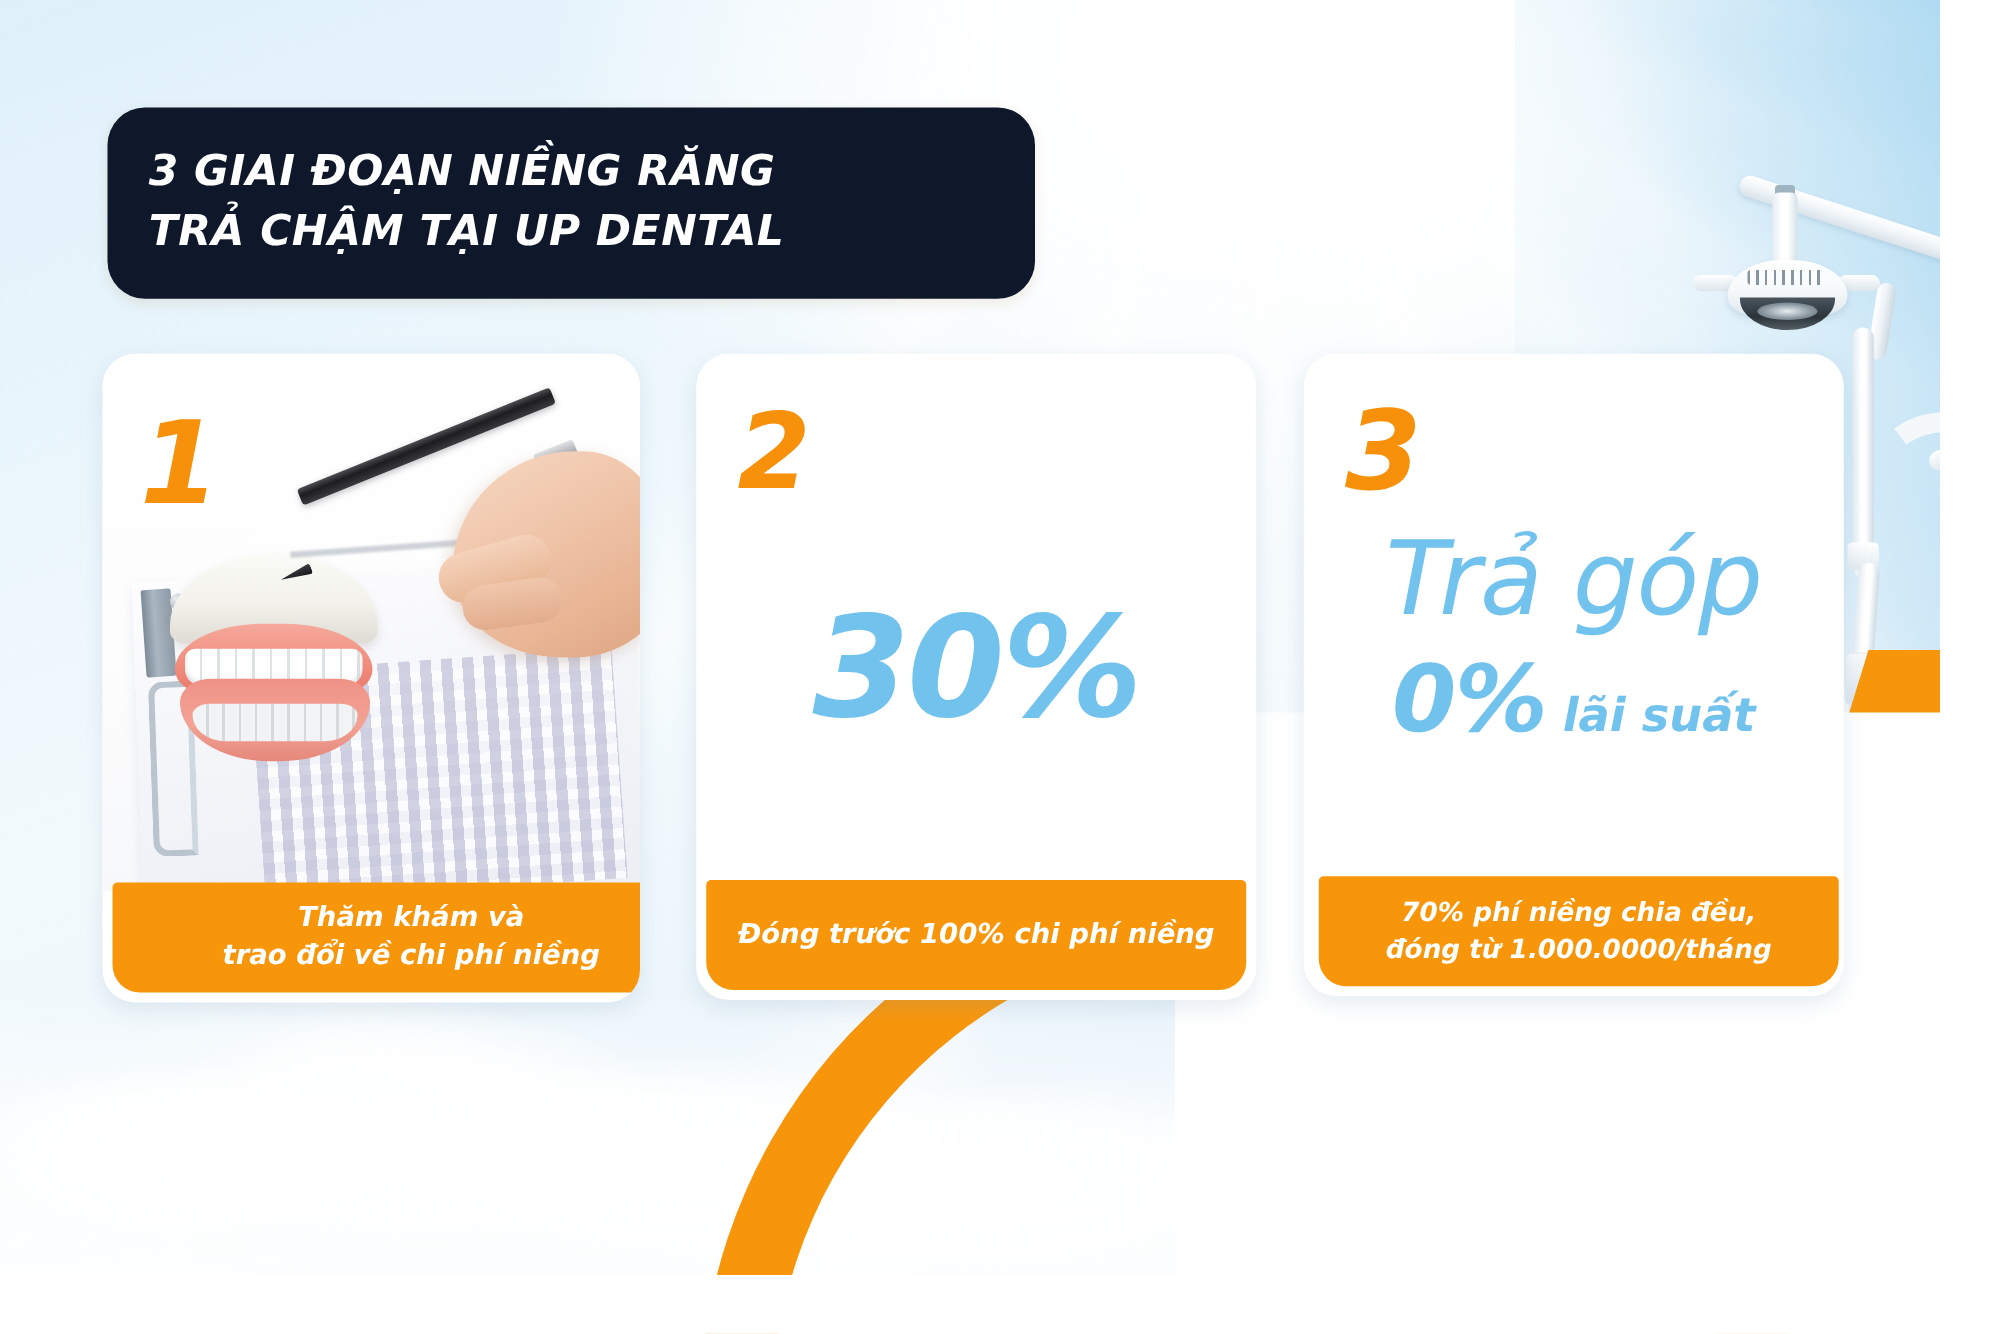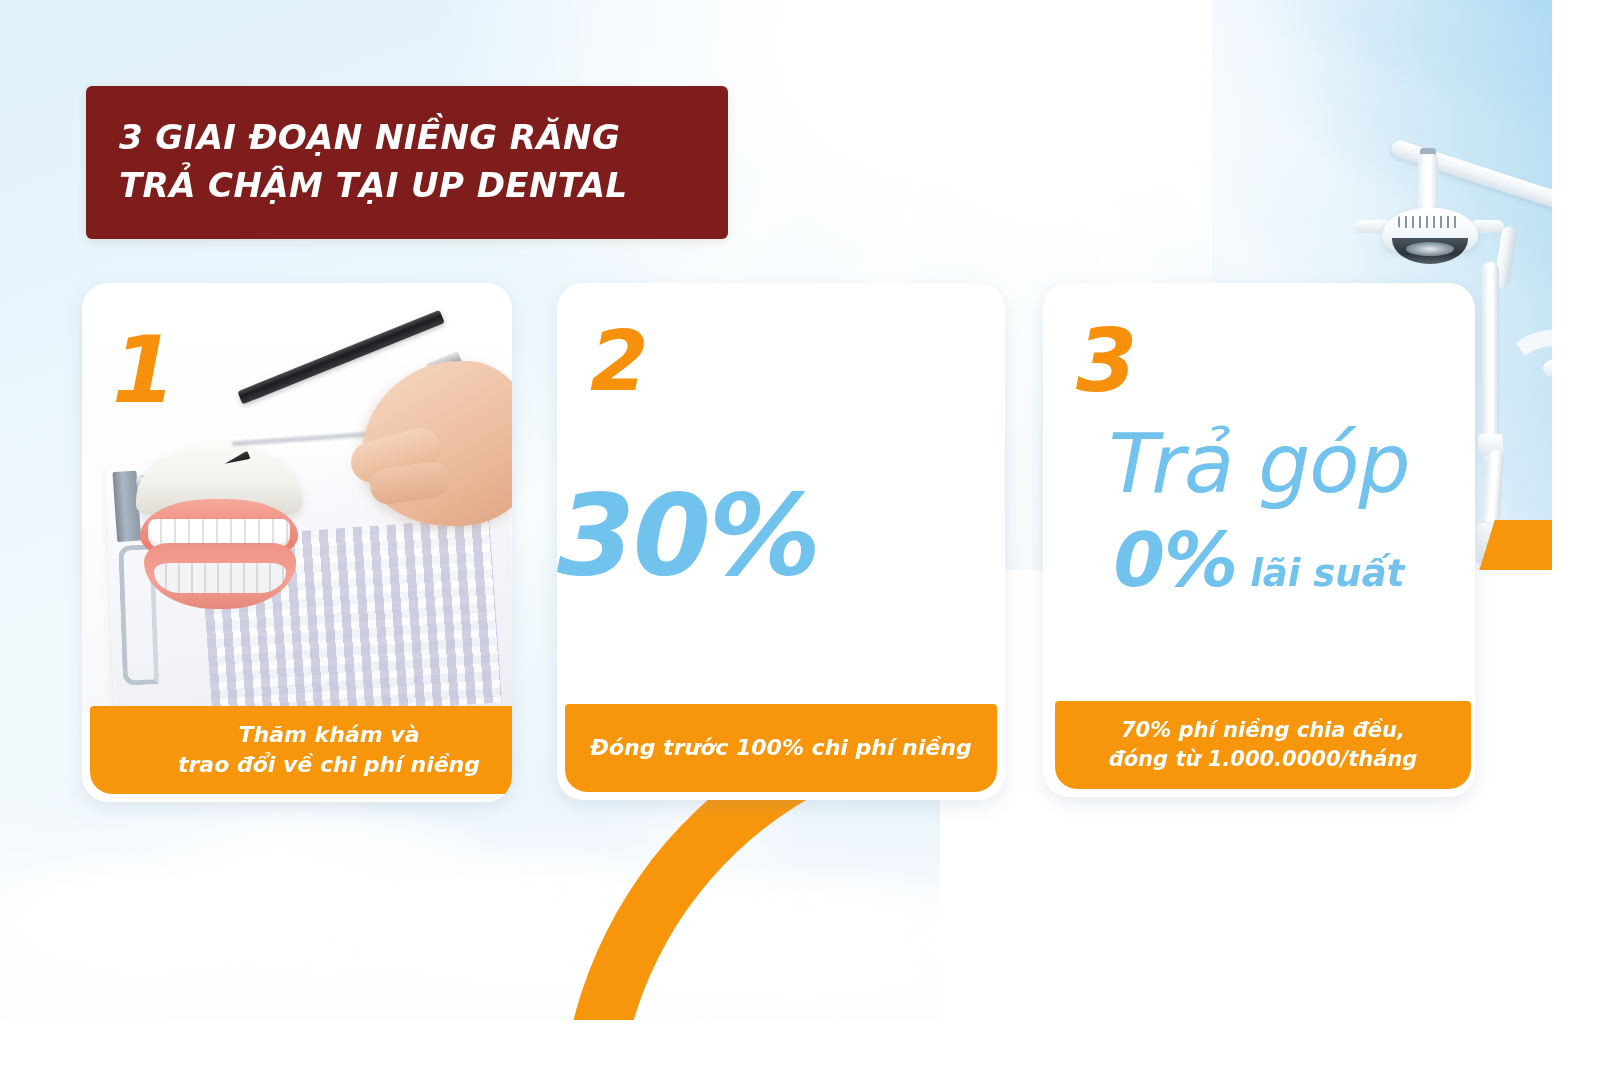--- a/index.html
+++ b/index.html
@@ -232,23 +232,23 @@
   .right-white-strip {
     position: absolute;
     left: 1552px; top: 0; width: 48px; height: 1022px;
     background: #ffffff;
   }
 
   
   .header-banner {
     position: absolute;
     left: 86px; top: 86px;
-    width: 642px; height: 153px;
-    background: #7f1d1d;
-    border-radius: 6px;
+    width: 742px; height: 153px;
+    background: #0f172a;
+    border-radius: 30px;
     box-shadow: 0 3px 10px rgba(140,95,20,0.12);
   }
   .header-text {
     position: absolute;
     left: 33px; top: 27px;
     color: #ffffff;
     font-family: "DejaVu Sans", sans-serif;
     font-weight: bold;
     font-style: italic;
     font-size: 34px;
@@ -443,21 +443,21 @@
   }
   .card-3 .caption {
     left: 12px; bottom: 8px; width: 416px; height: 88px;
     font-size: 21px; line-height: 29px;
   }
 
   
   .stat-30 {
     position: absolute;
     left: 0; top: 196px; width: 448px;
-    text-align: left;
+    text-align: center;
     color: #72c2ee;
     font-family: "DejaVu Sans", sans-serif;
     font-weight: bold;
     font-style: italic;
     font-size: 112px;
     line-height: 1;
     letter-spacing: -2px;
   }
 
   

